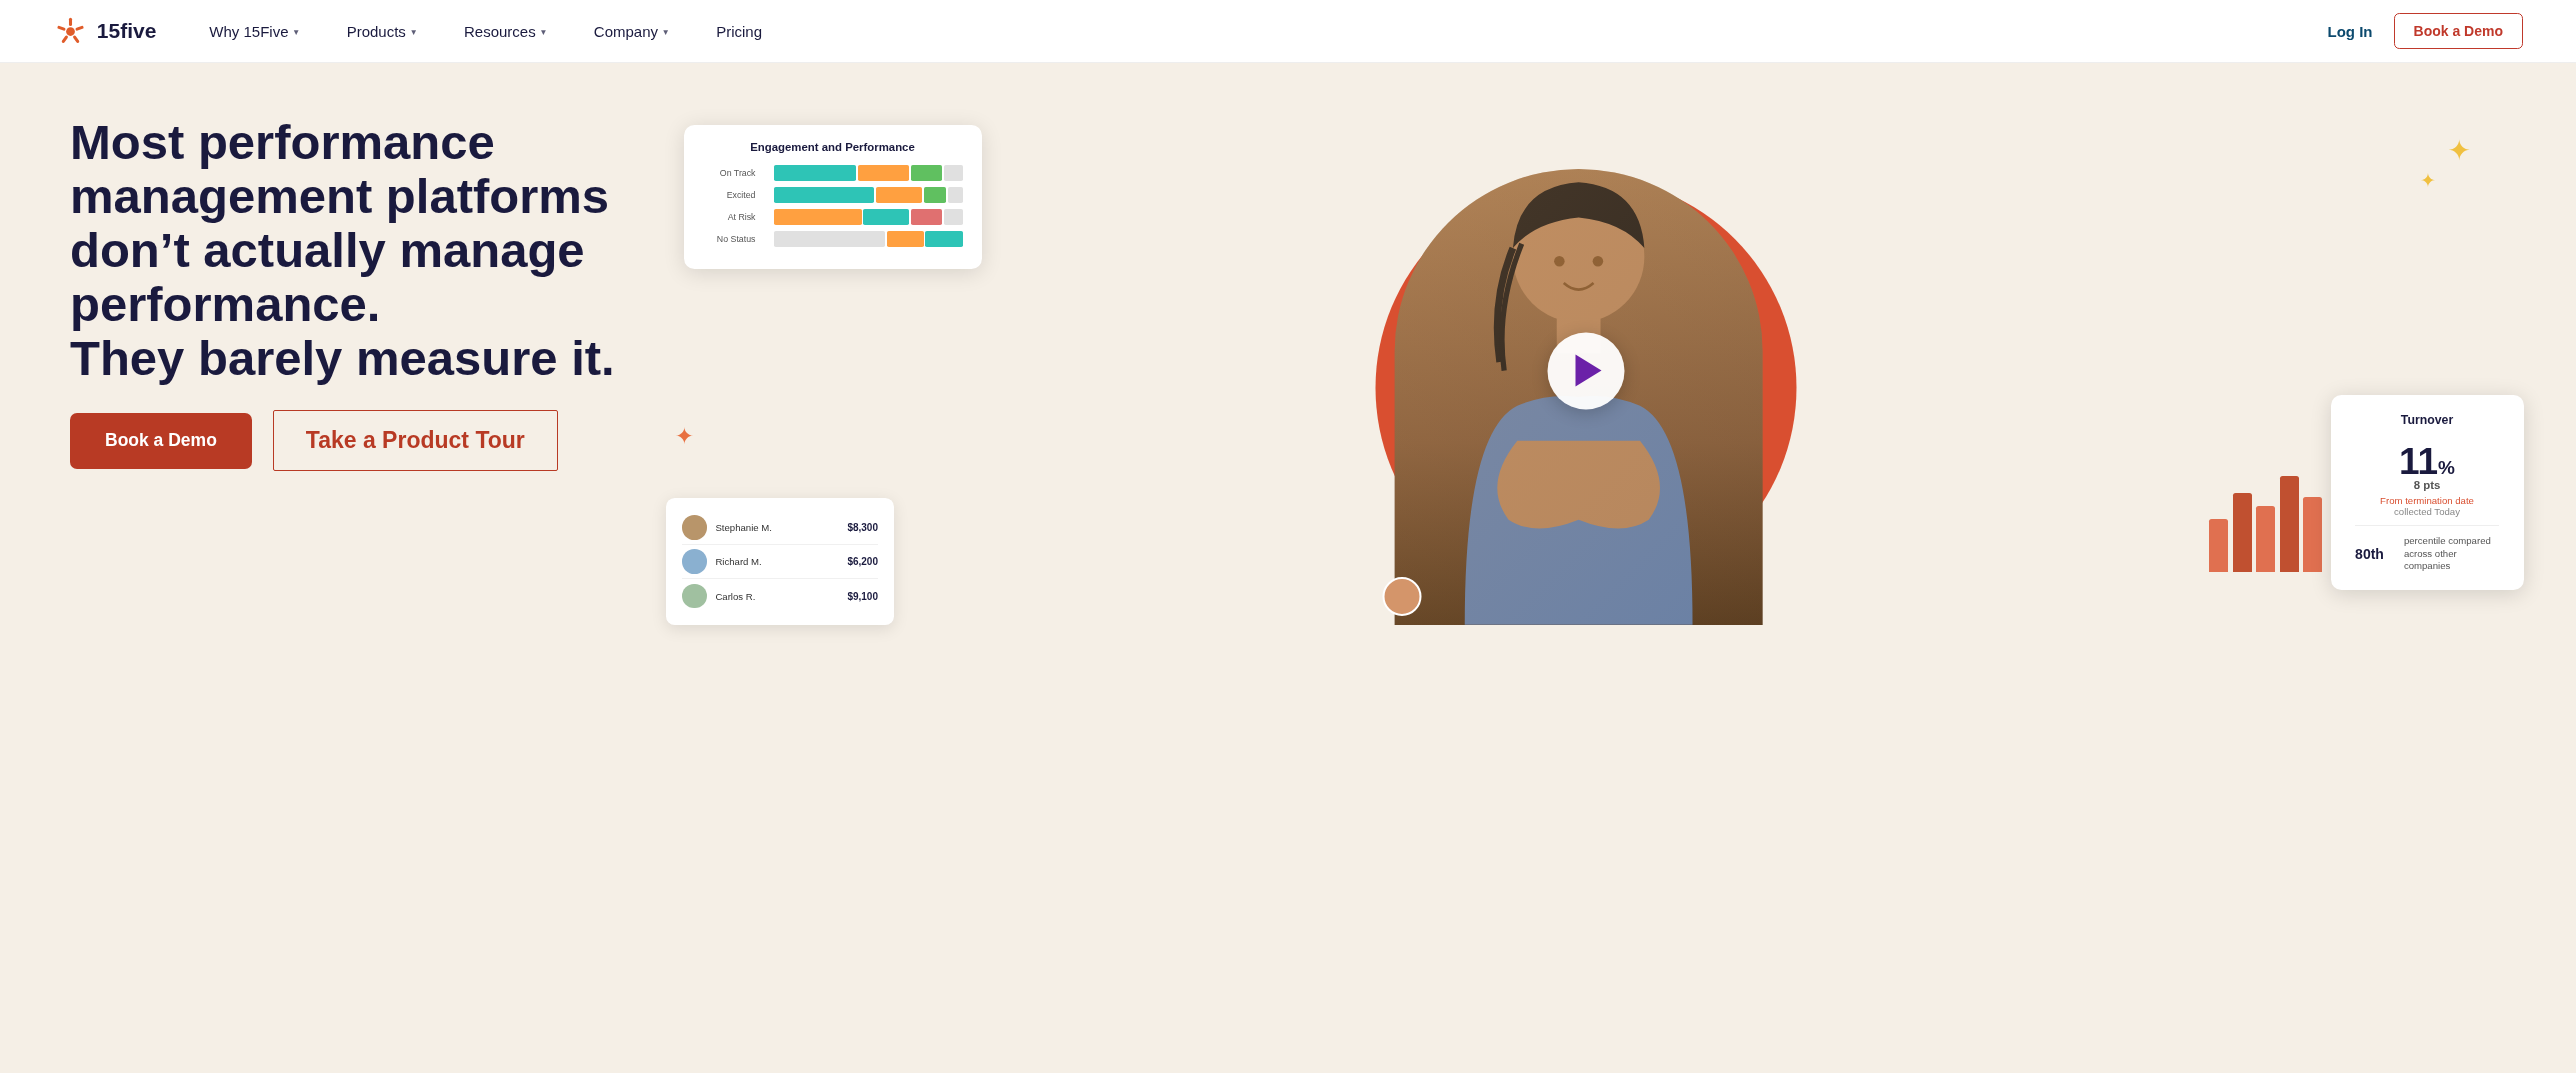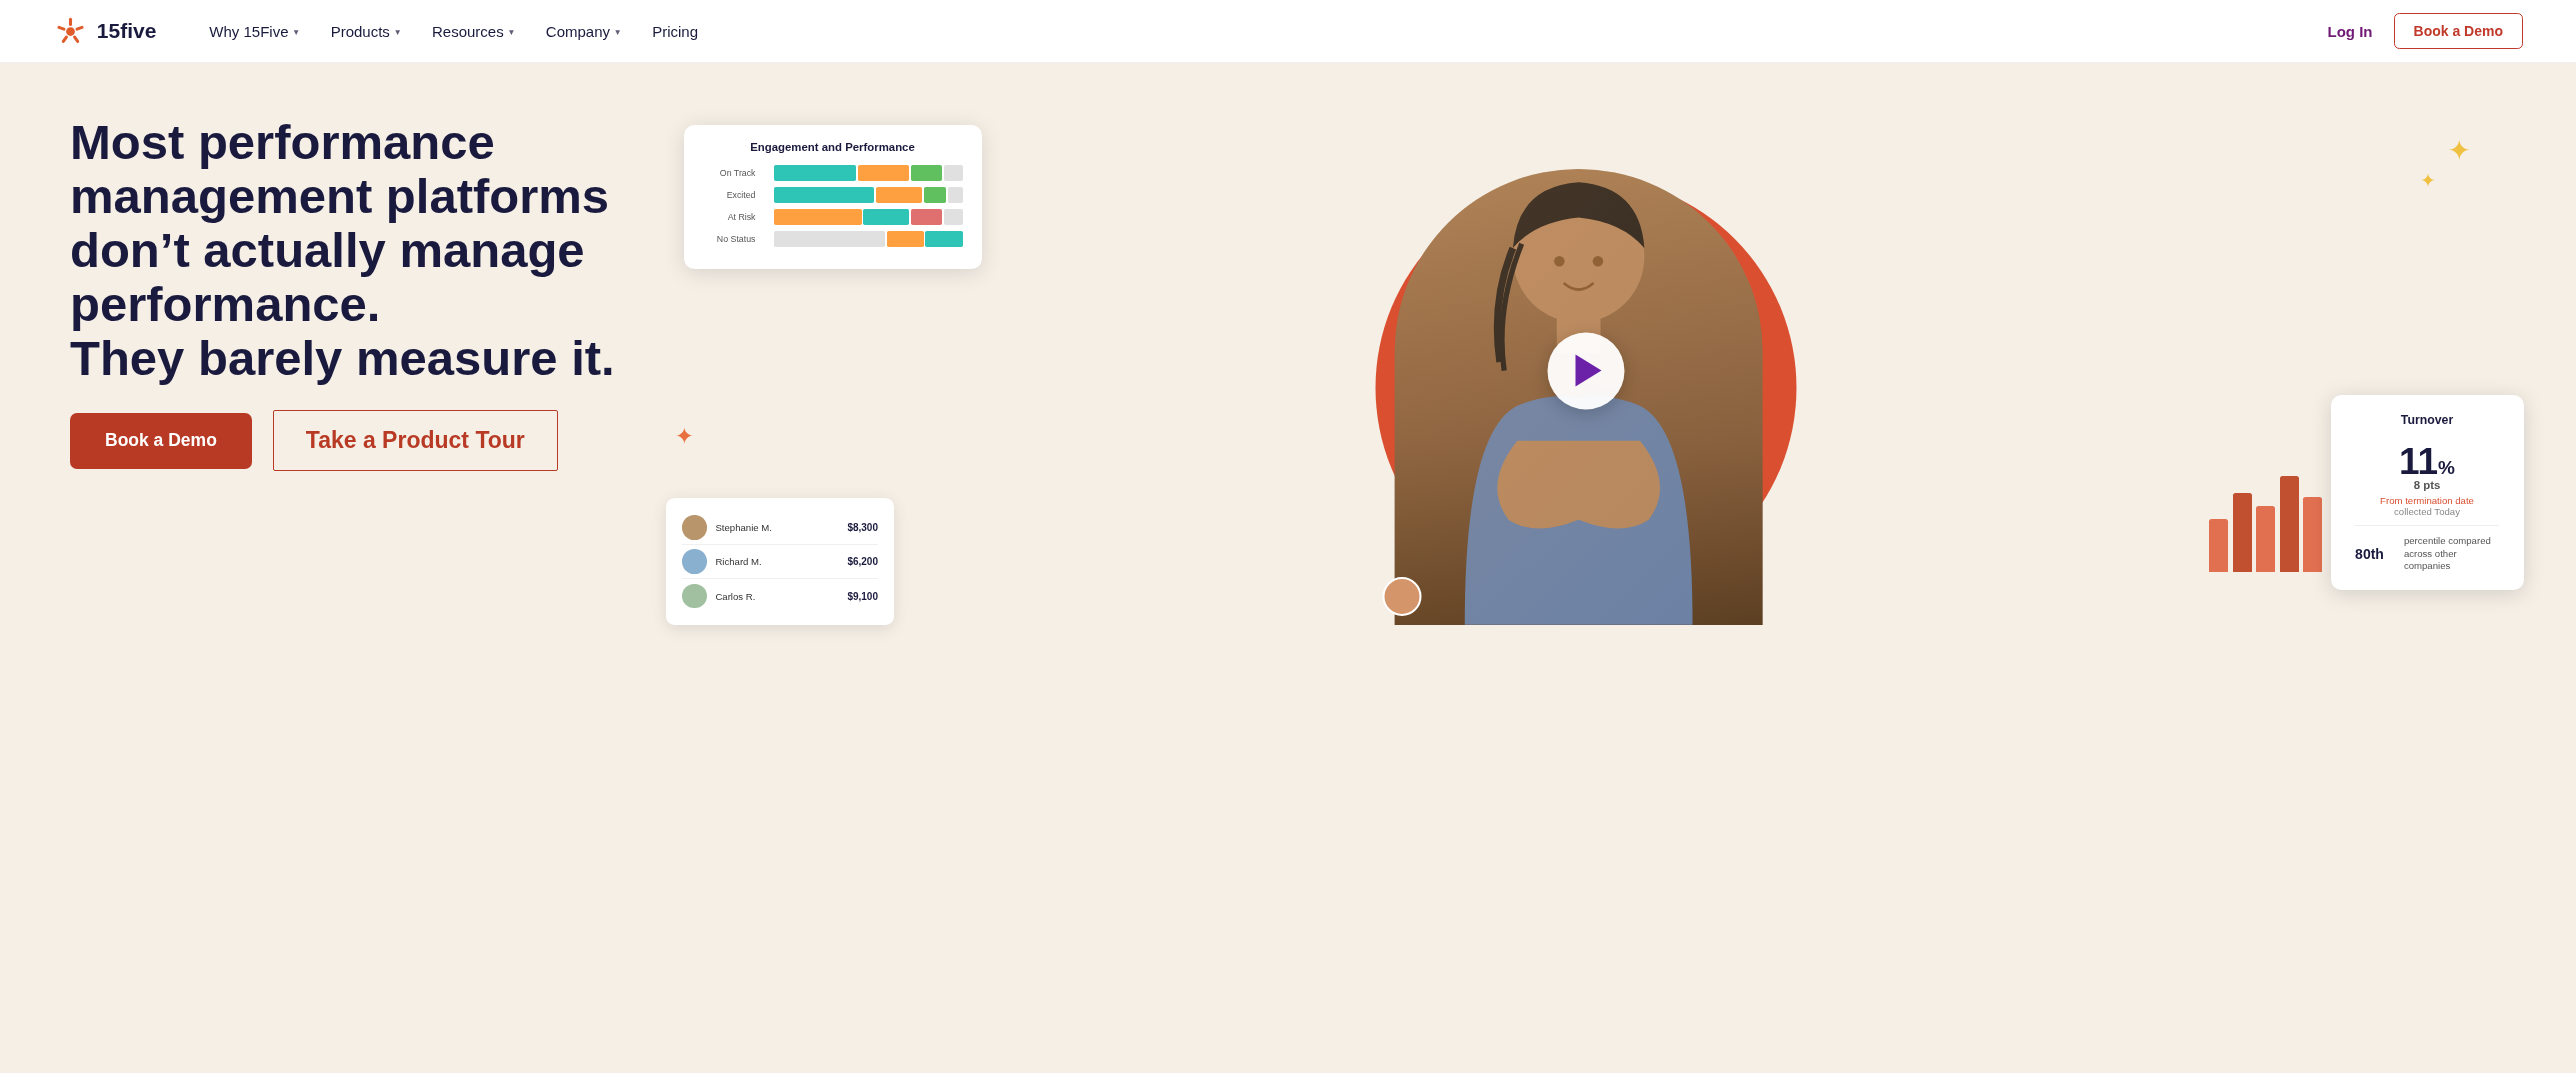--- a/index.html
+++ b/index.html
@@ -30,21 +30,21 @@
       height: 35px;
     }
     .nav-logo-text {
       font-size: 21px;
       font-weight: 700;
       color: #1a1a3e;
     }
     .nav-links {
       display: flex;
       align-items: center;
-      gap: 32px;
+      gap: 48px;
       flex: 1;
     }
     .nav-link {
       display: flex;
       align-items: center;
       gap: 5.3px;
       font-size: 15px;
       color: #1a1a3e;
       cursor: pointer;
       white-space: nowrap;
@@ -54,21 +54,21 @@
       opacity: 0.7;
     }
     .nav-right {
       display: flex;
       align-items: center;
       gap: 21px;
     }
     .nav-login {
       font-size: 15px;
       font-weight: 600;
-      color: #701a75;
+      color: #0c4a6e;
       cursor: pointer;
     }
     .nav-book-demo {
       font-size: 14px;
       font-weight: 600;
       color: #c0392b;
       border: 1.8px solid #c0392b;
       border-radius: 5.3px;
       padding: 8.8px 19px;
       cursor: pointer;

